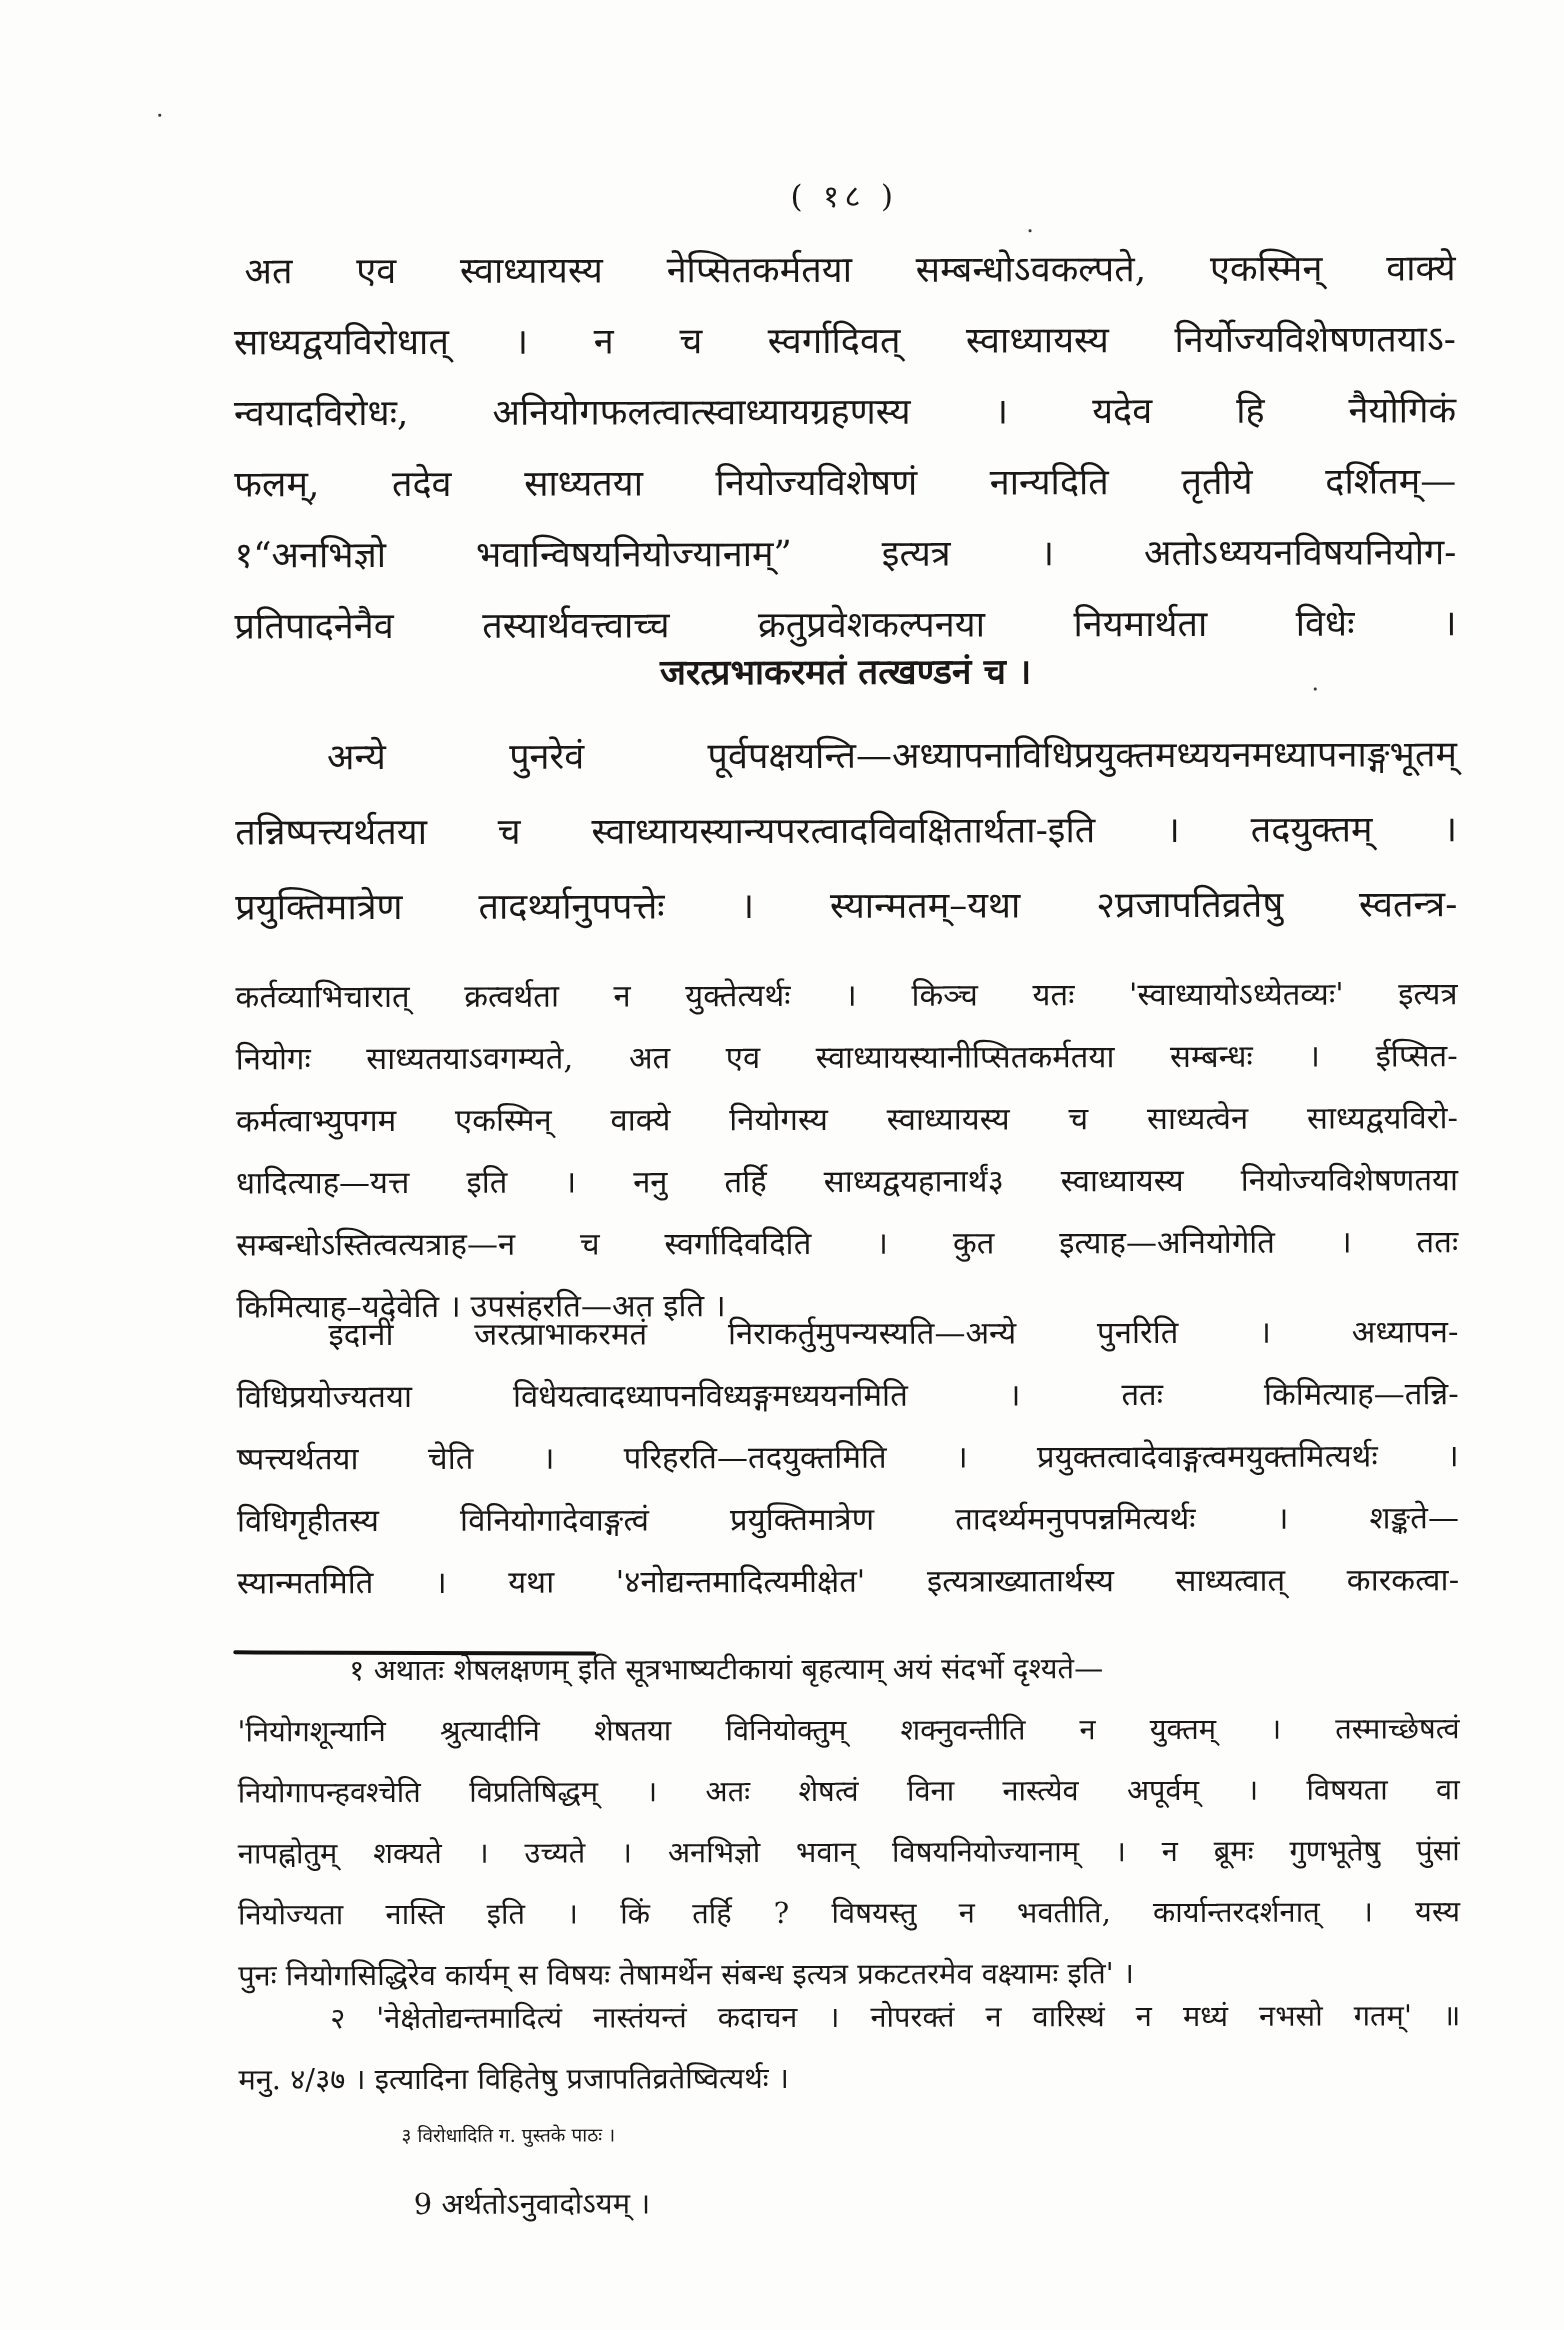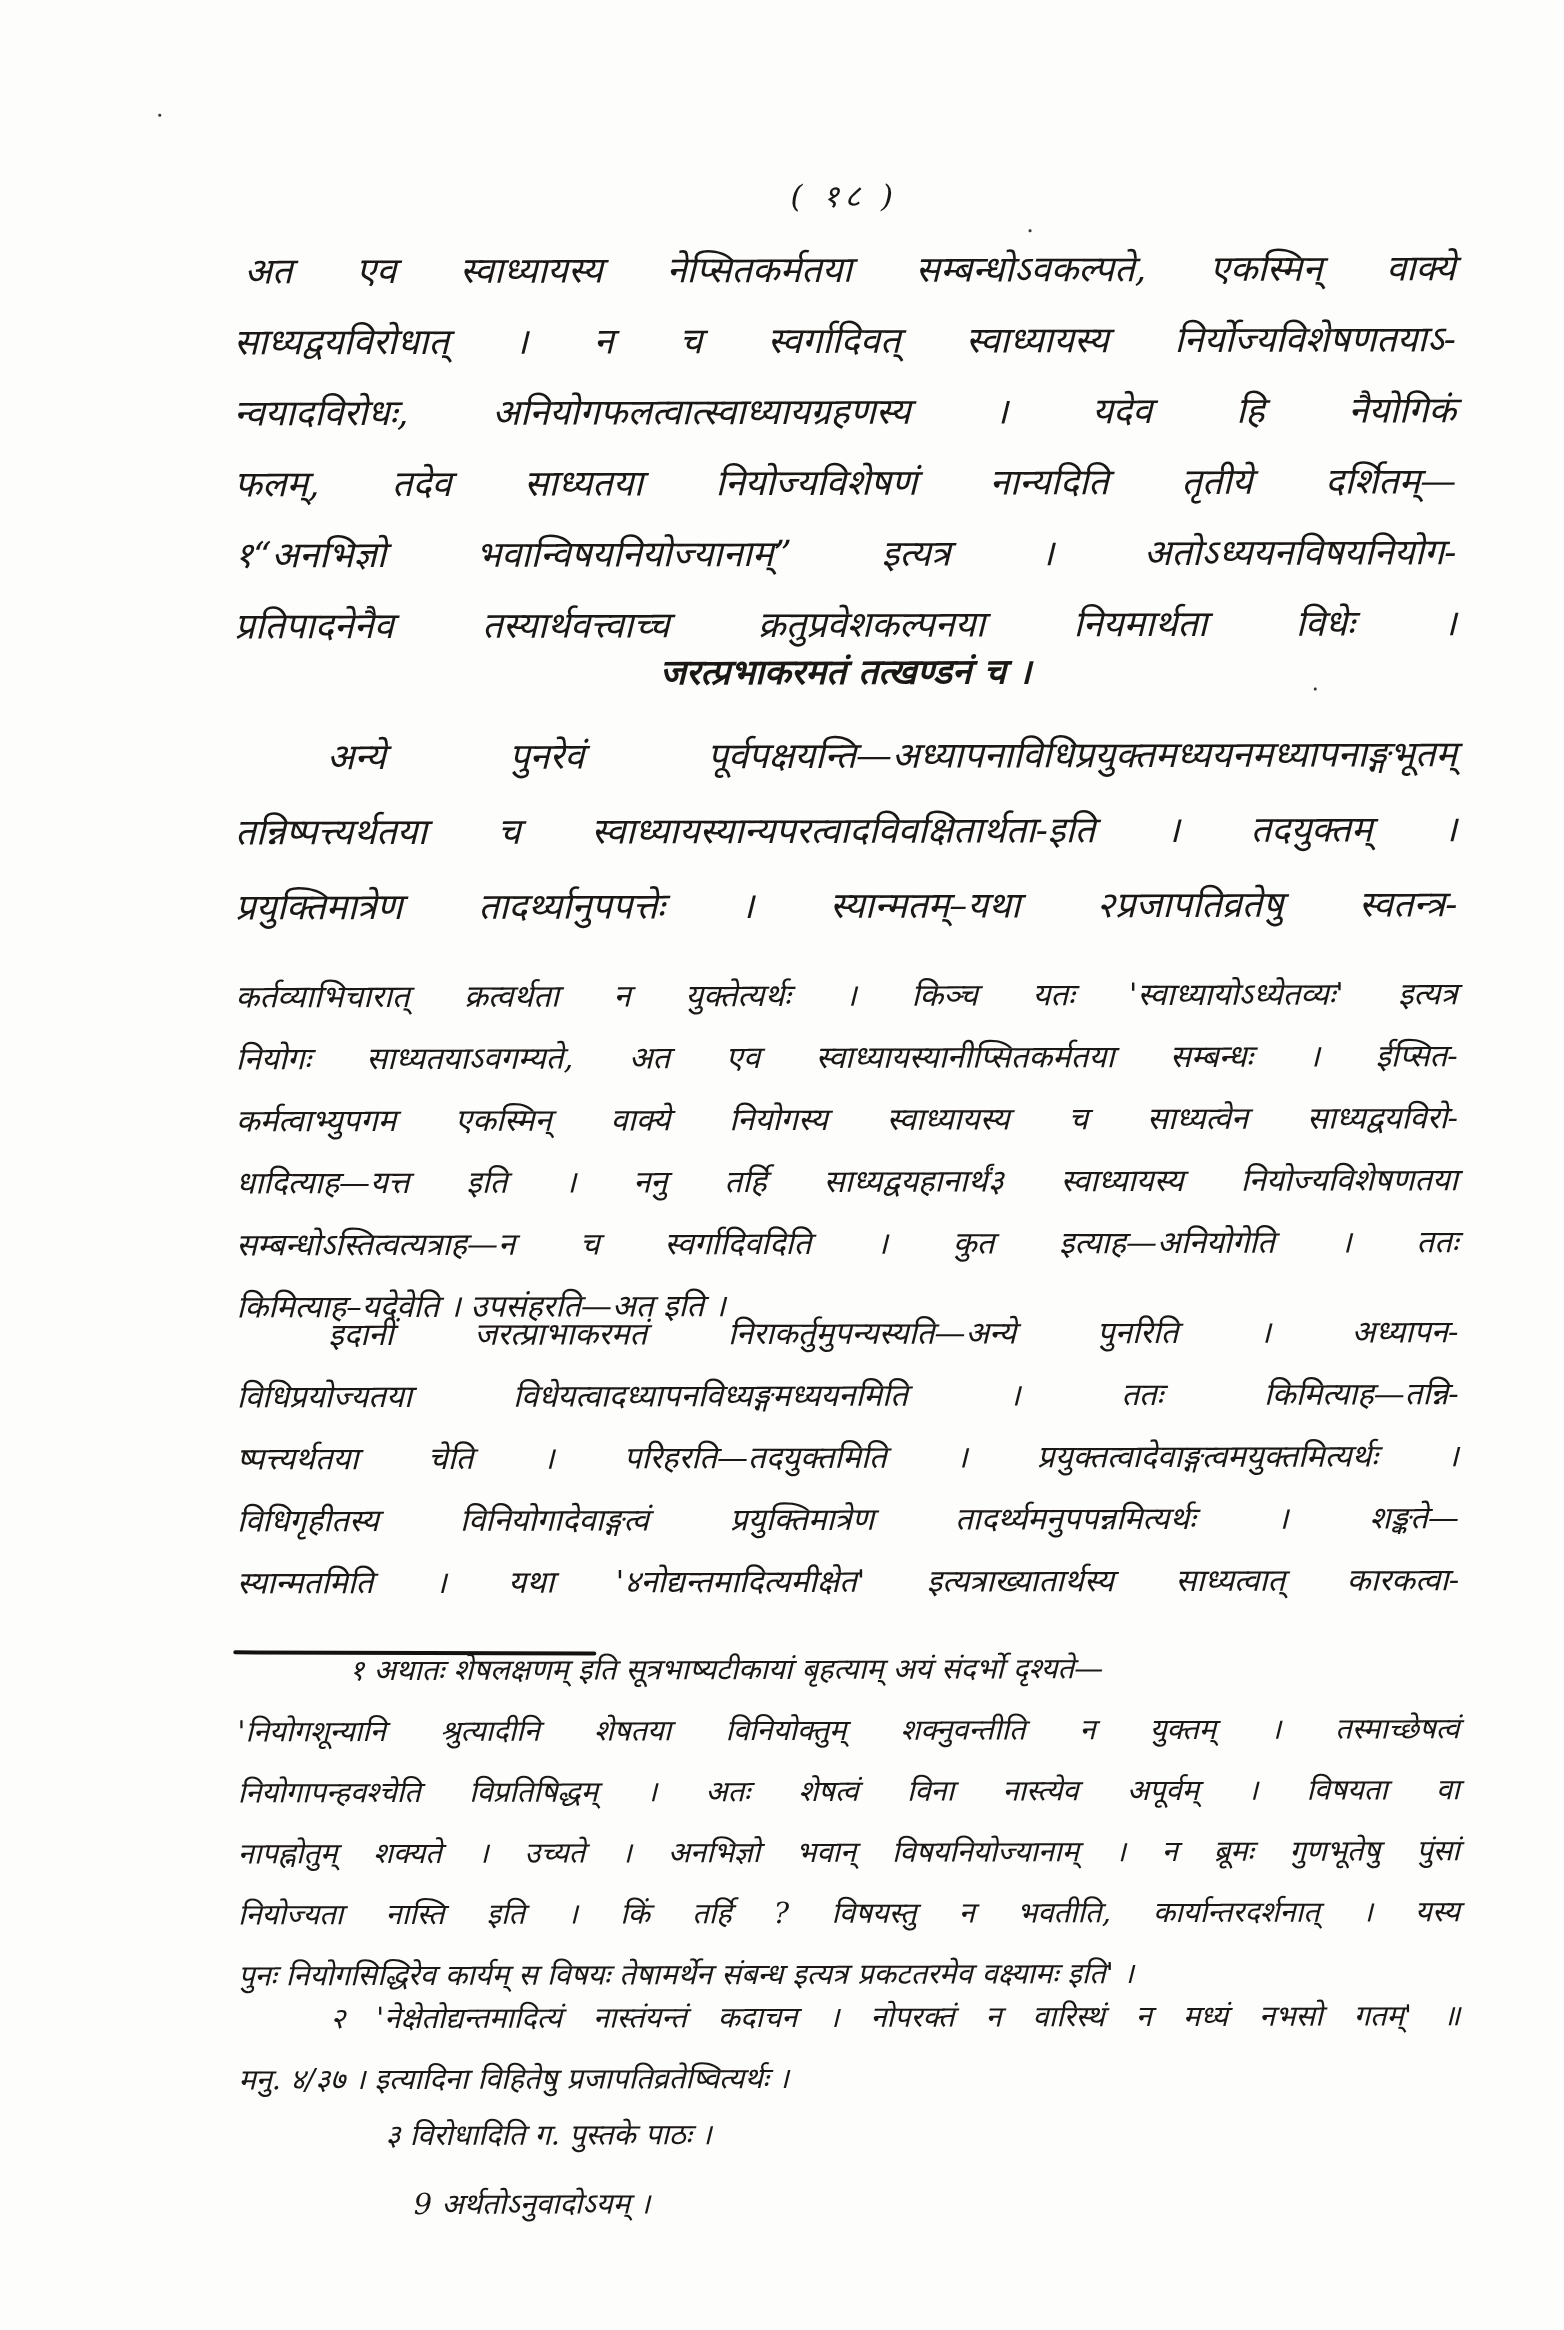--- a/index.html
+++ b/index.html
@@ -5,21 +5,20 @@
   html, body { margin: 0; padding: 0; }
   body { background: #e8e6e1; }
   .page {
     position: relative;
     width: 1565px;
     height: 2330px;
     background: #fdfdfb;
     font-family: "DejaVu Serif", "Liberation Serif", serif;
     color: #1a1714;
     overflow: hidden;
-    font-style: italic;
   }
   .sheet {
     position: absolute;
     inset: 0;
     transform: rotate(-0.15deg);
   }
   .tblock {
     position: absolute;
     left: 236px;
     width: 1222px;
@@ -64,21 +63,21 @@
     border-radius: 2px;
     transform: rotate(0.35deg);
   }
 
   #fn1 { top: 1639px; }
   #fn1 .line:first-child { text-indent: 112px; }
 
   #fn2 { top: 1987px; }
   #fn2 .line:first-child { text-indent: 92px; }
 
-  #fn3 { position: absolute; top: 2104px; left: 383px; font-size: 29px; line-height: 61px; }
+  #fn3 { position: absolute; top: 2104px; left: 399px; font-size: 19px; line-height: 61px; }
   #fn4 { position: absolute; top: 2173px; left: 411px; font-size: 29px; line-height: 61px; }
 
   .speck {
     position: absolute;
     background: #3a3732;
     border-radius: 50%;
   }
   #speck1 { top: 112px; left: 161px; width: 3.3px; height: 2.7px; }
   #speck2 { top: 230px; left: 1031px; width: 2.7px; height: 2.7px; }
   #speck3 { top: 689px; left: 1315px; width: 2.7px; height: 2.7px; }

